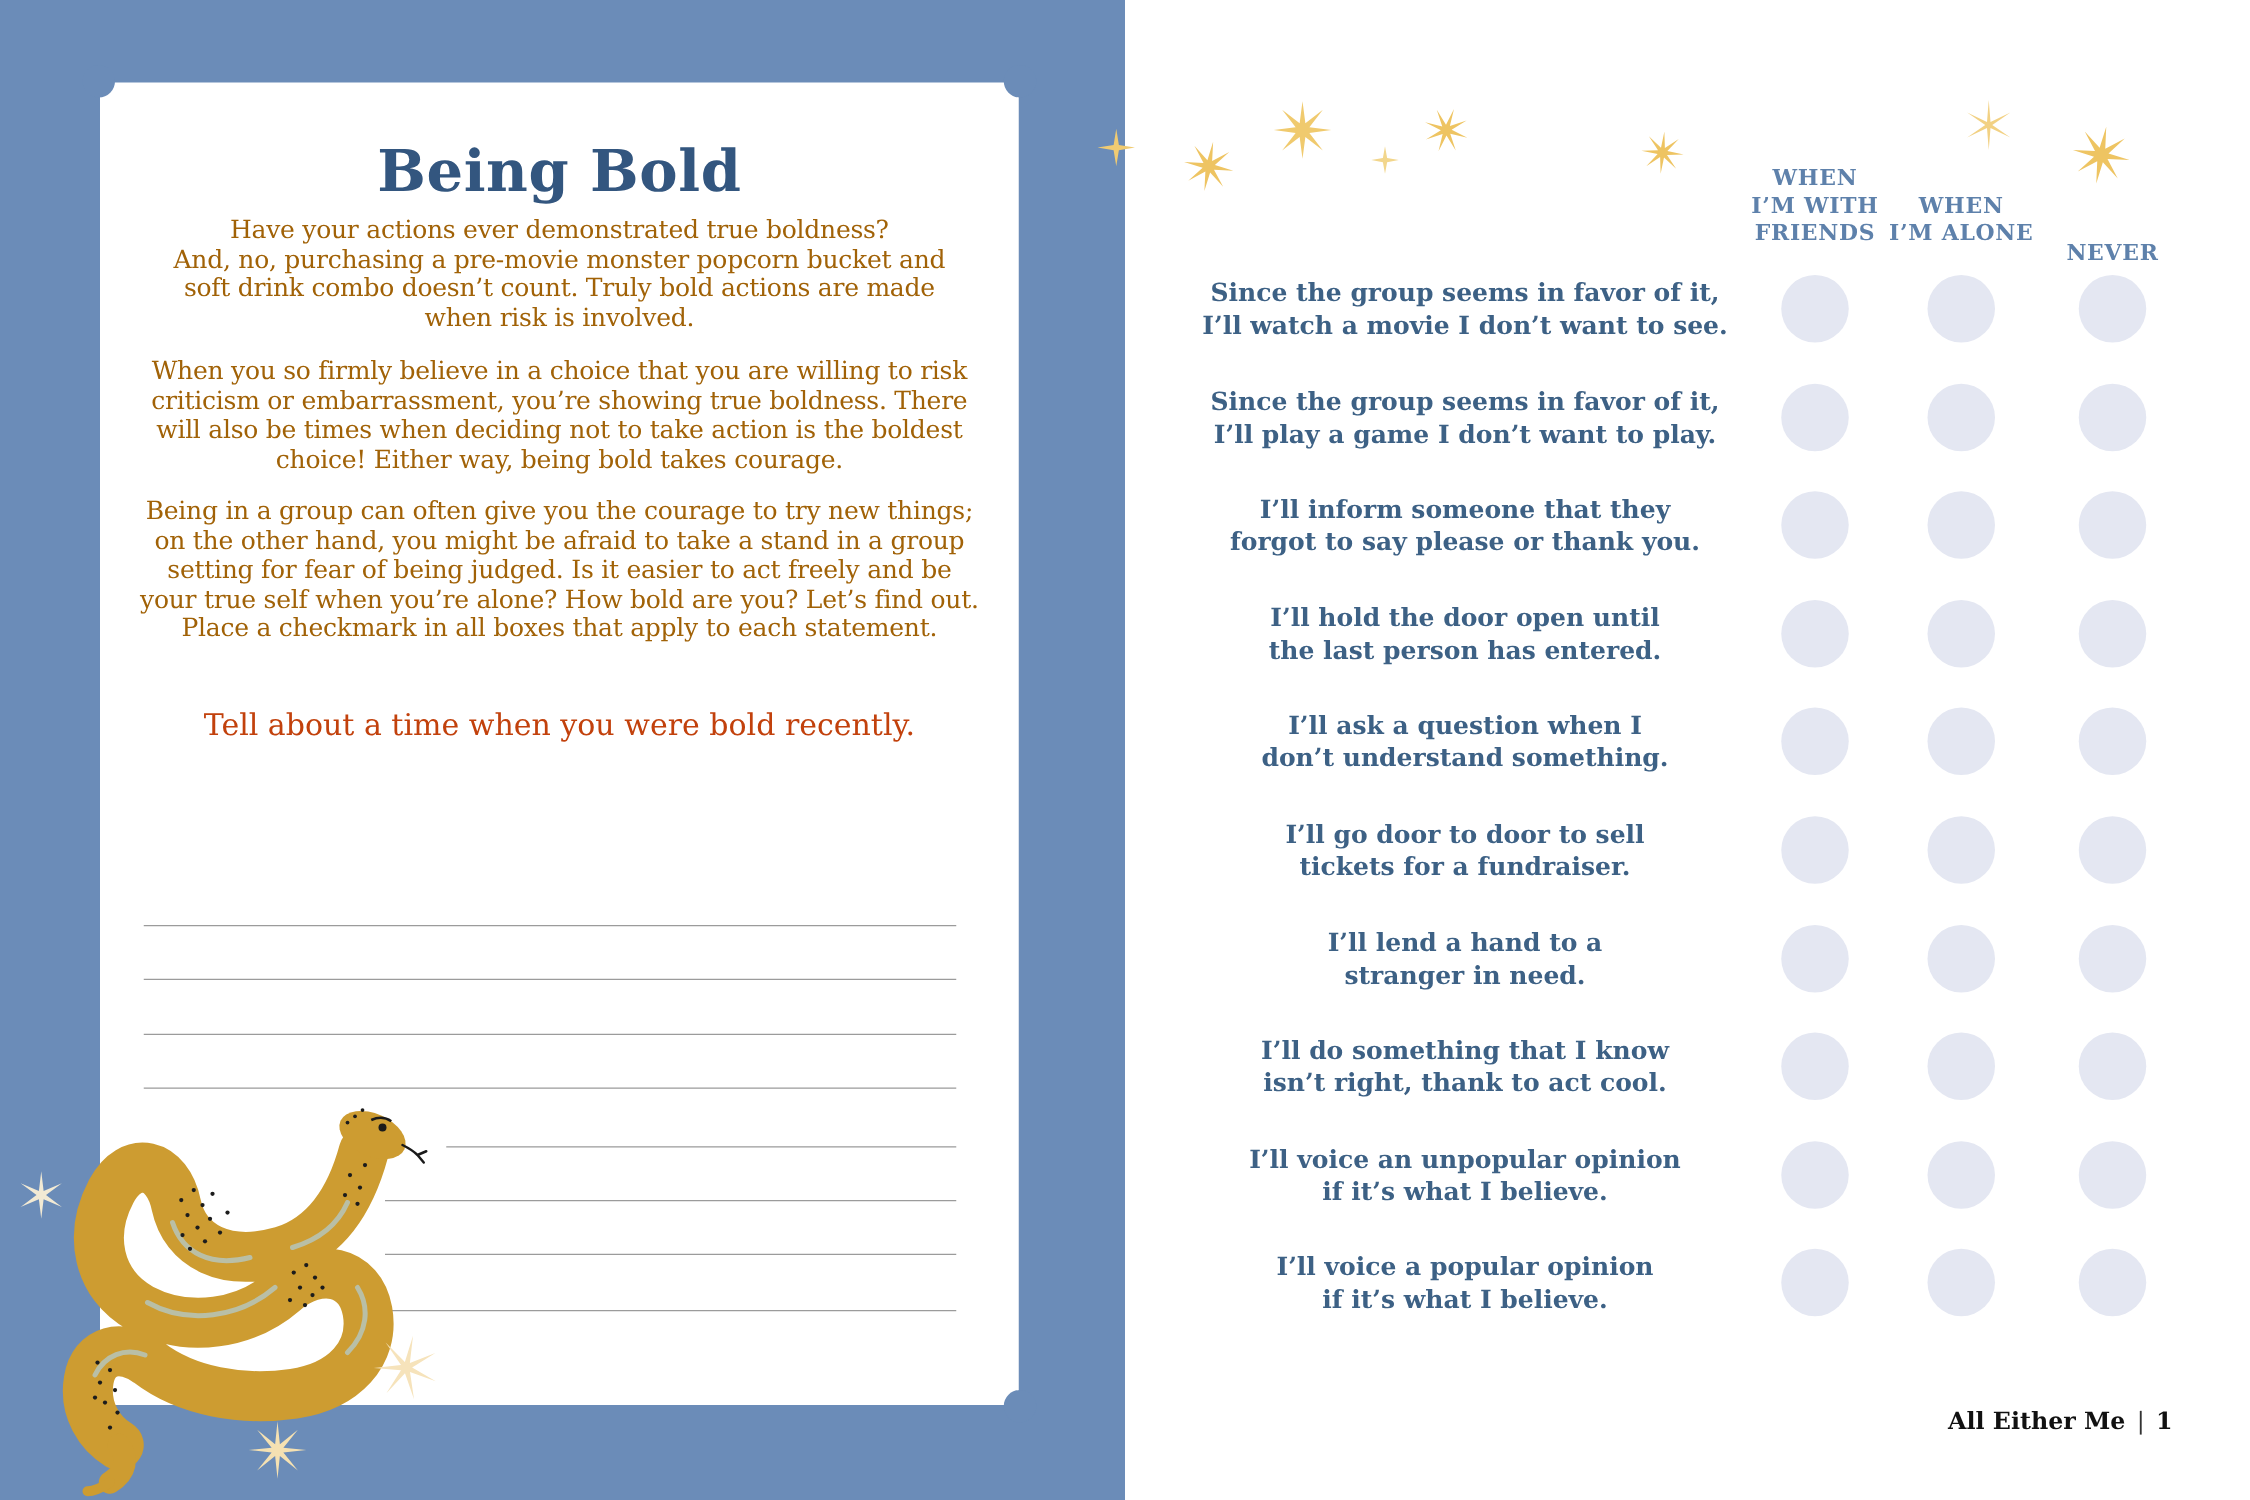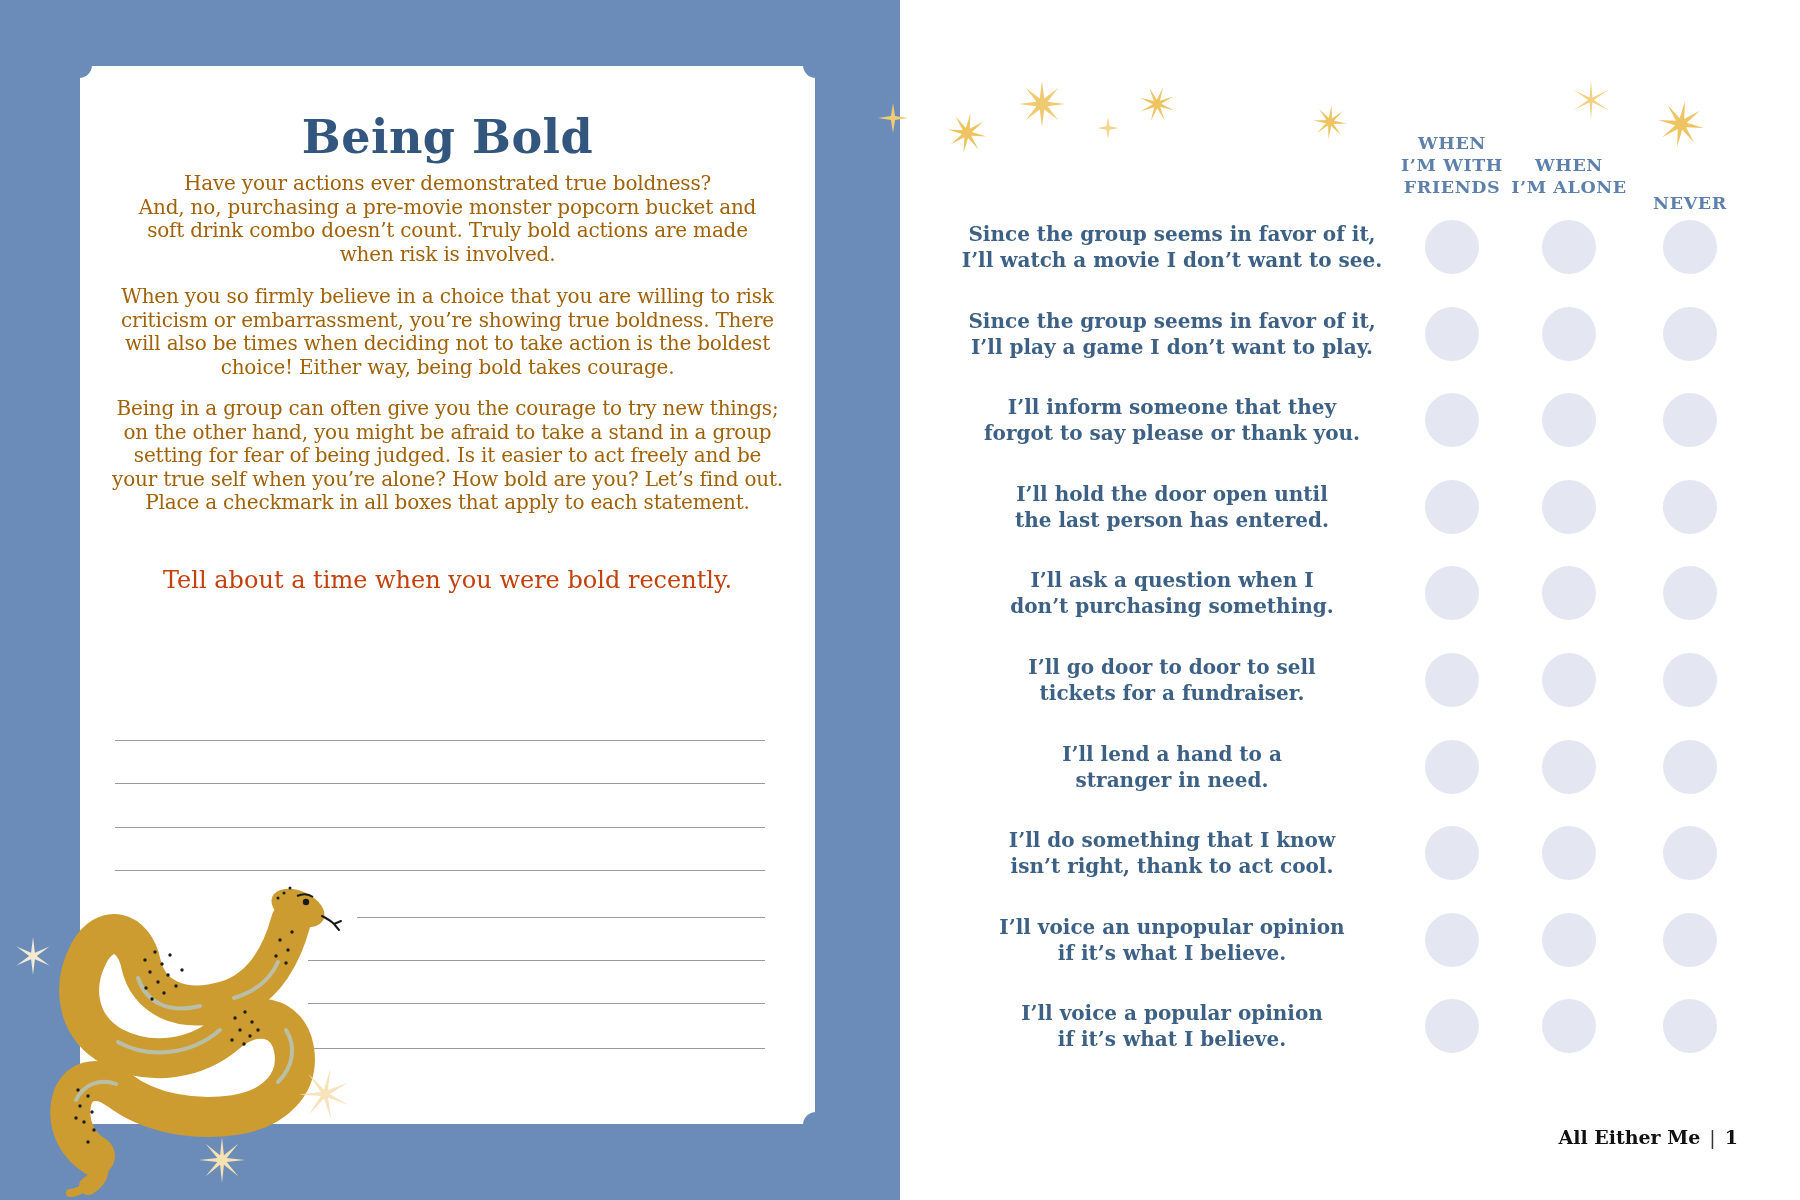--- a/index.html
+++ b/index.html
@@ -163,21 +163,21 @@
 forgot to say please or thank you.</div>
         <div class="circle" style="left: 525px; top: 393.2px;"></div>
         <div class="circle" style="left: 642px; top: 393.2px;"></div>
         <div class="circle" style="left: 763px; top: 393.2px;"></div>
         <div class="statement" style="top: 470.8px;">I’ll hold the door open until
 the last person has entered.</div>
         <div class="circle" style="left: 525px; top: 479.8px;"></div>
         <div class="circle" style="left: 642px; top: 479.8px;"></div>
         <div class="circle" style="left: 763px; top: 479.8px;"></div>
         <div class="statement" style="top: 557.4px;">I’ll ask a question when I
-don’t purchasing something.</div>
+don’t understand something.</div>
         <div class="circle" style="left: 525px; top: 566.4px;"></div>
         <div class="circle" style="left: 642px; top: 566.4px;"></div>
         <div class="circle" style="left: 763px; top: 566.4px;"></div>
         <div class="statement" style="top: 644px;">I’ll go door to door to sell
 tickets for a fundraiser.</div>
         <div class="circle" style="left: 525px; top: 653px;"></div>
         <div class="circle" style="left: 642px; top: 653px;"></div>
         <div class="circle" style="left: 763px; top: 653px;"></div>
         <div class="statement" style="top: 730.6px;">I’ll lend a hand to a
 stranger in need.</div>

